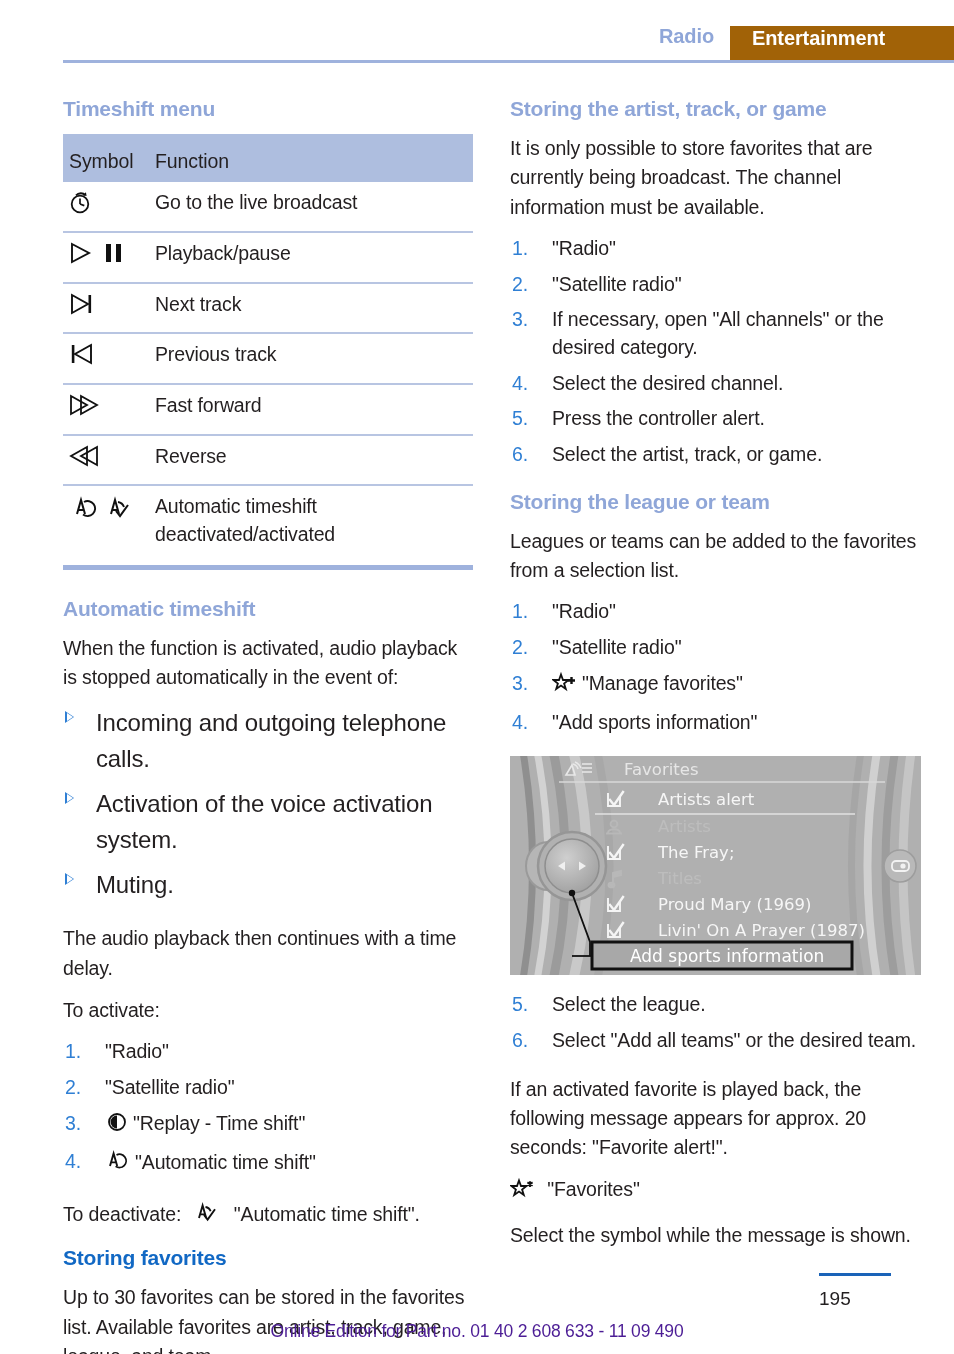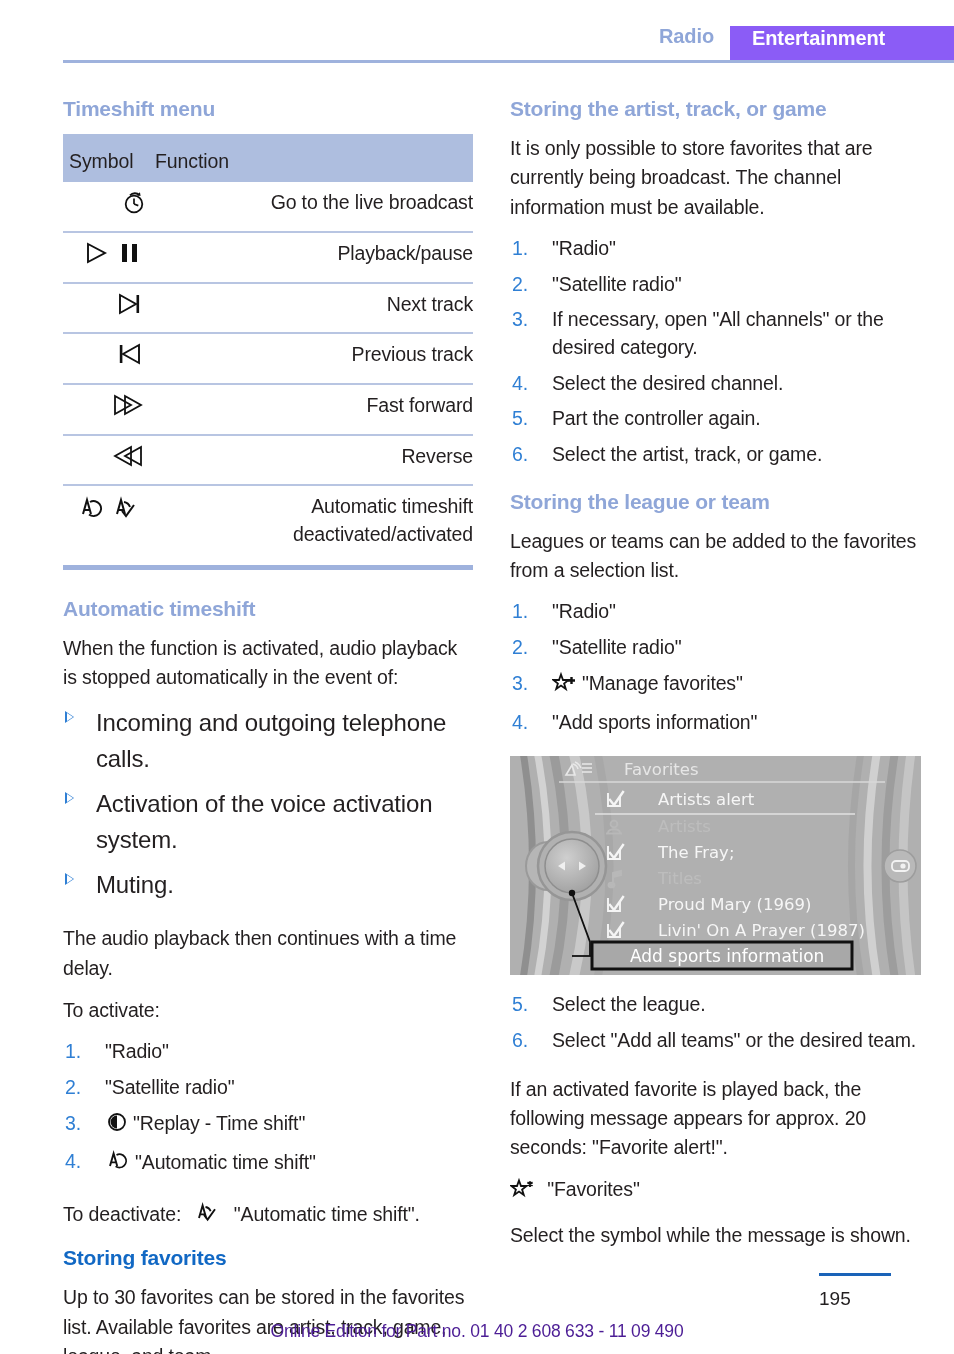--- a/index.html
+++ b/index.html
@@ -31,21 +31,21 @@
   .tab-inactive {
     display: flex; align-items: center;
     padding: 0 16px 16px 10px;
     font-size: 20px;
     font-weight: bold;
     color: #8fa6d8;
     letter-spacing: -0.1px;
   }
   .tab-active {
     display: flex; align-items: center;
-    background: #8b5cf6;
+    background: #a16207;
     color: #ffffff;
     font-size: 20px;
     font-weight: bold;
     padding: 0 24px 12px 22px;
     width: 224px;
     letter-spacing: -0.1px;
   }
   .header-rule {
     position: absolute;
     left: 63px; right: 0; top: 60px;
@@ -97,21 +97,20 @@
     letter-spacing: -0.1px;
   }
   table.symtab th.c-sym { width: 86px; }
   table.symtab td {
     font-size: 19.5px;
     padding: 7px 0 8px 6px;
     vertical-align: top;
     line-height: 1.42;
     border-bottom: 2px solid #b8c5e2;
     letter-spacing: -0.15px;
-    text-align: right;
   }
   table.symtab tr:last-child td { border-bottom: none; }
   table.symtab td.c-sym {
     width: 86px;
     padding-left: 4px;
     white-space: nowrap;
   }
   .tab-endrule {
     height: 5px;
     background: #9fb2dd;
@@ -368,21 +367,21 @@
   <div class="col">
 
     <h2 class="sec light">Storing the artist, track, or game</h2>
     <p class="body">It is only possible to store favorites that are currently being broadcast. The channel information must be available.</p>
 
     <ol class="steps">
       <li><span>"Radio"</span></li>
       <li><span>"Satellite radio"</span></li>
       <li><span>If necessary, open "All channels" or the desired category.</span></li>
       <li><span>Select the desired channel.</span></li>
-      <li><span>Part the controller again.</span></li>
+      <li><span>Press the controller alert.</span></li>
       <li><span>Select the artist, track, or game.</span></li>
     </ol>
 
     <h2 class="sec light sec-gap">Storing the league or team</h2>
     <p class="body">Leagues or teams can be added to the favorites from a selection list.</p>
 
     <ol class="steps">
       <li><span>"Radio"</span></li>
       <li><span>"Satellite radio"</span></li>
       <li>

